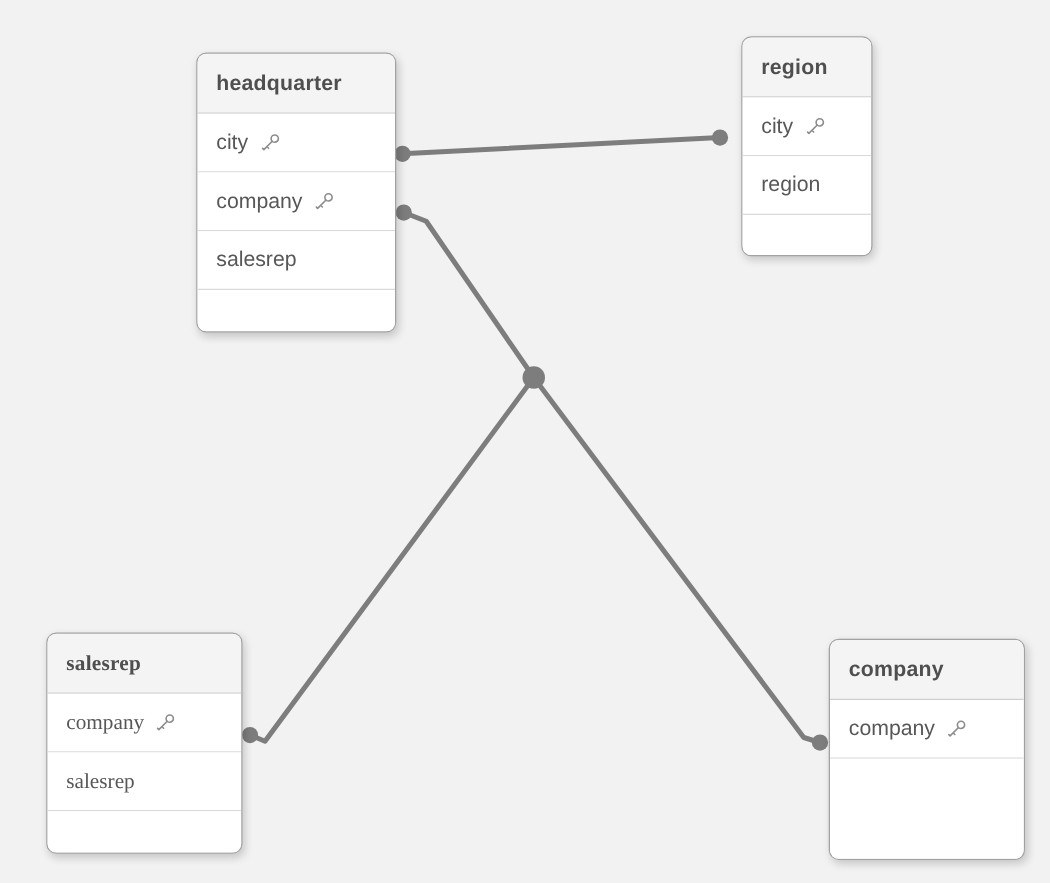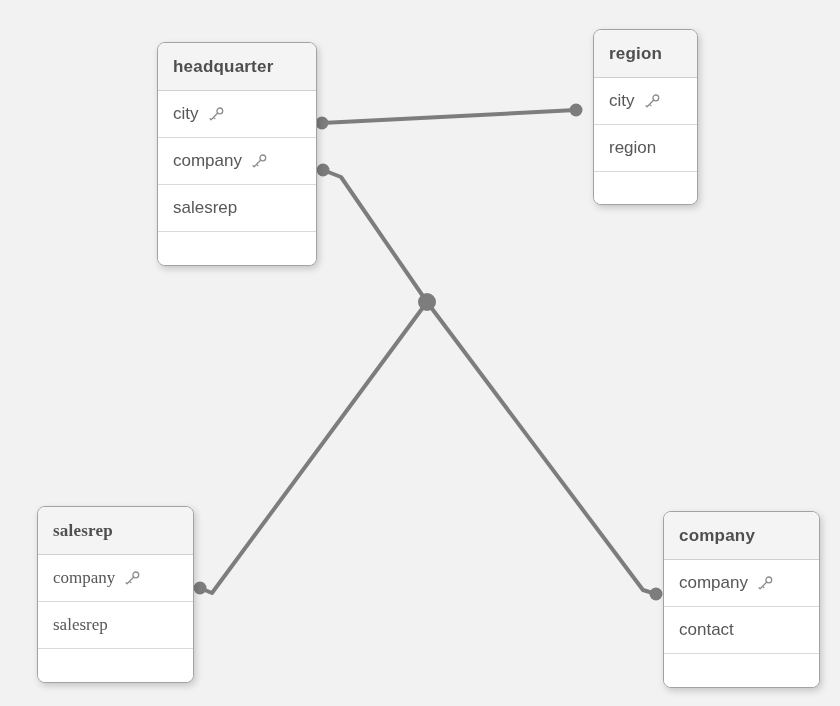--- a/index.html
+++ b/index.html
@@ -122,19 +122,16 @@
         <div class="dm-header">
           <span>company</span>
         </div>
         <div class="dm-row">
           <span class="field-label">company</span>
           <svg width="17" height="17" viewBox="0 0 17 17" class="key-icon">
             <circle cx="11.8" cy="4.9" r="2.9" fill="none" stroke="#8d8d8d" stroke-width="1.3"></circle>
             <path d="M9.8 7 L3.1 13.7 M3.1 13.7 L2.1 12.7 M5.5 11.2 L6.9 12.6" fill="none" stroke="#8d8d8d" stroke-width="1.3" stroke-linecap="round"></path>
           </svg>
         </div>
-        <div class="dm-row">
-          <span class="field-label">contact</span>
-        </div>
         <div class="dm-row dm-empty"></div>
       </div>
     </div>
 </div>
 
 </body></html>

